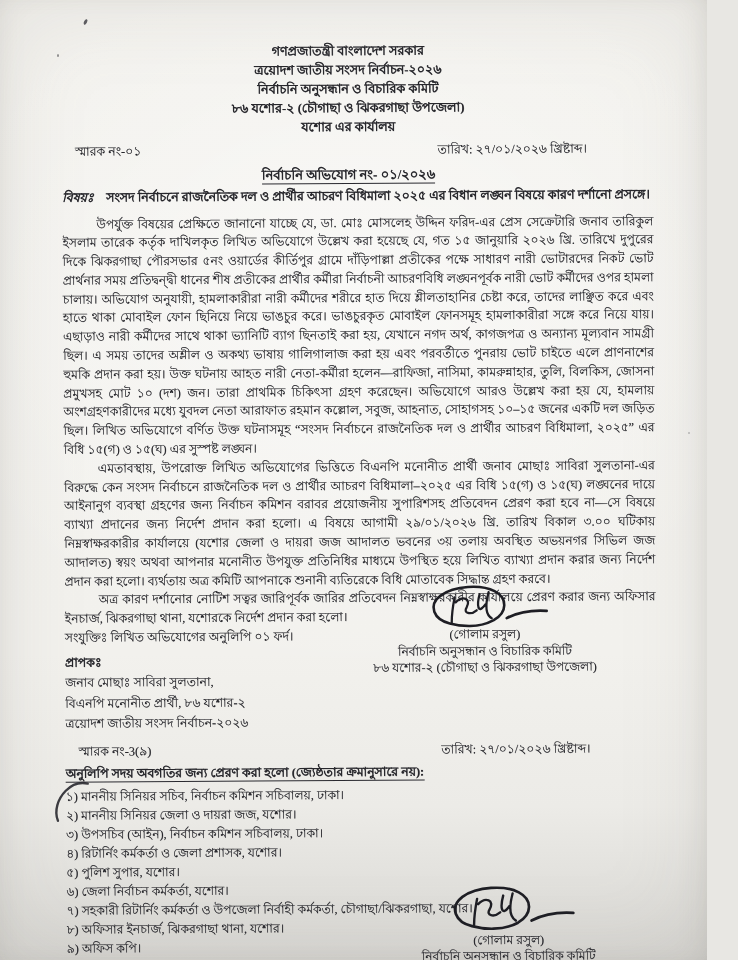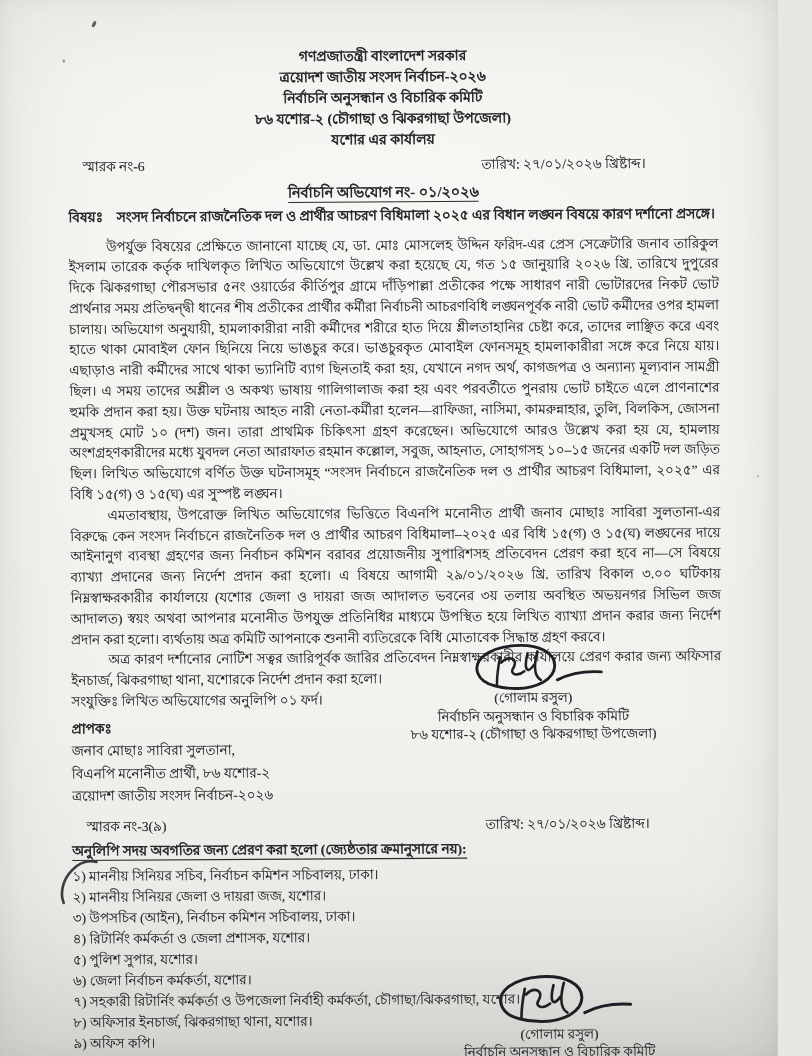--- a/index.html
+++ b/index.html
@@ -21,21 +21,21 @@
   .doc{position:relative;padding:42px 54px 0 62px;text-shadow:0.2px 0.2px 0.35px rgba(35,35,42,0.45);}
   .centerfix{transform:translateX(-9px);}
   .header{ text-align:center;font-weight:700;font-size:12.7px;line-height:19px;}
   .row1,.row2{display:flex;justify-content:space-between;font-size:12.4px;line-height:17px;
     padding-left:13px;padding-right:66px;}
   .row1{margin-top:5px;}
   .row2{margin-top:9px;}
   .complaint{text-align:center;margin-top:7px;font-size:13.1px;font-weight:700;line-height:18px;}
   .underline{border-bottom:1.4px solid #2a2a30;padding-bottom:1px;}
   .subject{display:flex;margin-top:4px;font-weight:700;font-size:12.5px;line-height:17.5px;}
-  .subject .lbl{width:44px;flex:none;}
+  .subject .lbl{width:44px;flex:none;font-style:italic;}
   .body{margin-top:8px;}
   .body p{margin:0;text-align:justify;text-indent:34px;font-size:12.3px;line-height:18.8px;}
   .body p.attach{text-indent:0;}
   .recipient{margin-top:5px;font-size:12.4px;line-height:20.5px;}
   .recipient .lbl{font-weight:700;}
   .cc-head{margin-top:5px;font-weight:700;font-size:12.4px;line-height:17px;}
   .cc-list{margin-top:5px;font-size:12.3px;line-height:19px;position:relative;}
   .sig-anchor{position:relative;height:0;}
   .sig{position:absolute;width:262px;text-align:center;font-size:12.2px;line-height:16.5px;}
   .sig svg{display:block;margin:0 auto -2px auto;}
@@ -60,21 +60,21 @@
 
       <div class="header centerfix">
         <div>গণপ্রজাতন্ত্রী বাংলাদেশ সরকার</div>
         <div>ত্রয়োদশ জাতীয় সংসদ নির্বাচন-২০২৬</div>
         <div>নির্বাচনি অনুসন্ধান ও বিচারিক কমিটি</div>
         <div>৮৬ যশোর-২ (চৌগাছা ও ঝিকরগাছা উপজেলা)</div>
         <div>যশোর এর কার্যালয়</div>
       </div>
 
       <div class="row1">
-        <span>স্মারক নং-6</span>
+        <span>স্মারক নং-০১</span>
         <span>তারিখ: ২৭/০১/২০২৬ খ্রিষ্টাব্দ।</span>
       </div>
 
       <div class="complaint centerfix">
         <span class="underline">নির্বাচনি অভিযোগ নং- ০১/২০২৬</span>
       </div>
 
       <div class="subject">
         <span class="lbl">বিষয়ঃ</span>
         <span>সংসদ নির্বাচনে রাজনৈতিক দল ও প্রার্থীর আচরণ বিধিমালা ২০২৫ এর বিধান লঙ্ঘন বিষয়ে কারণ দর্শানো প্রসঙ্গে।</span>

